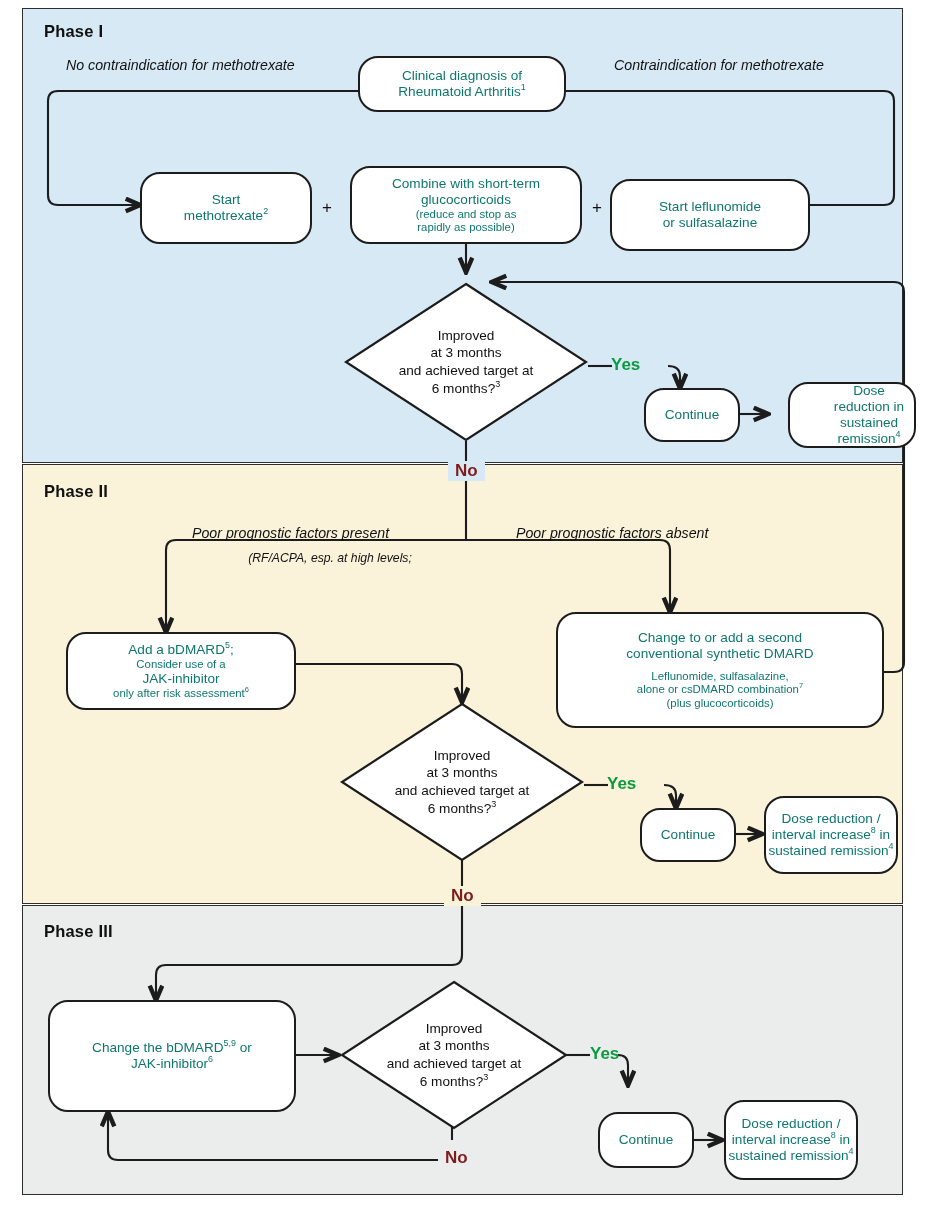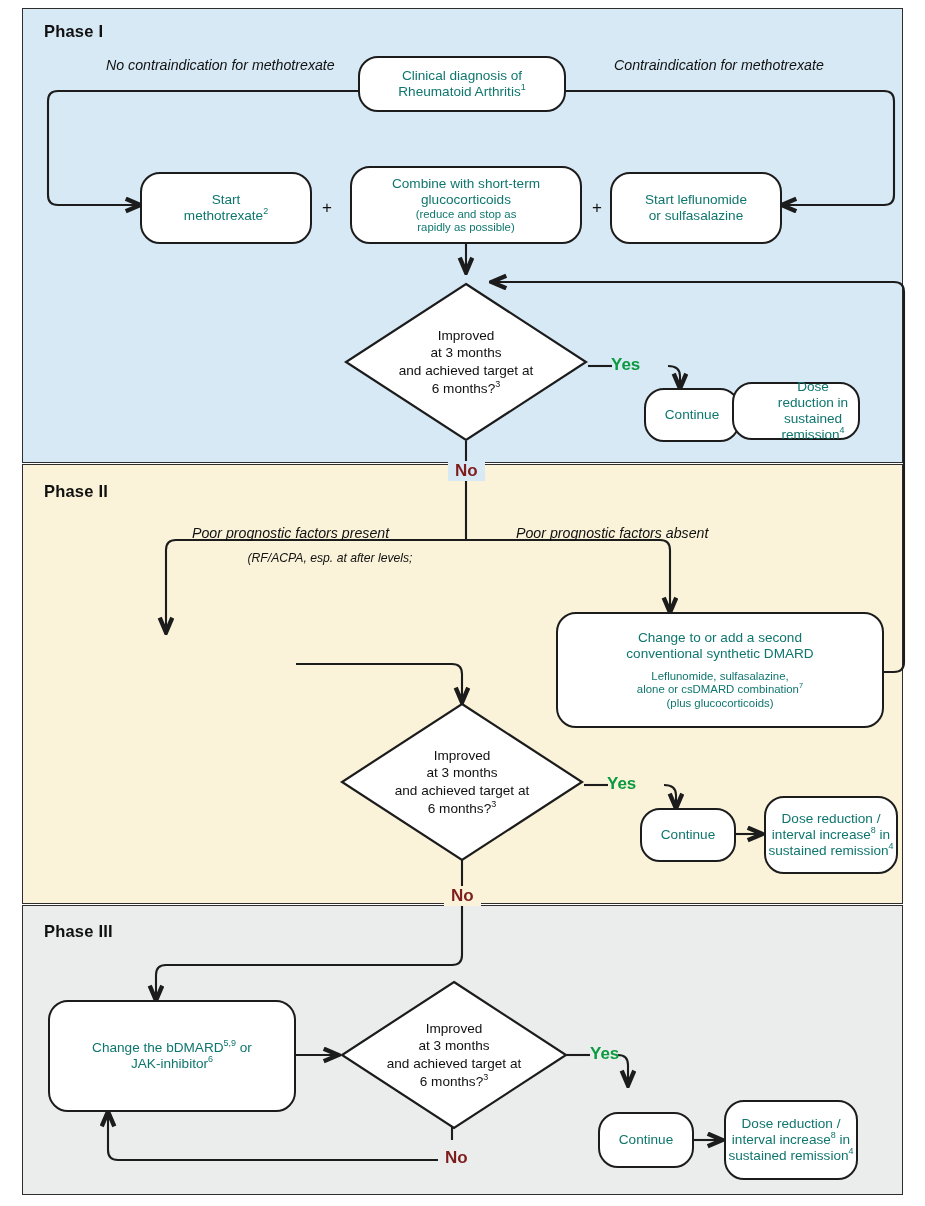--- a/index.html
+++ b/index.html
@@ -89,21 +89,21 @@
     <path d="M618,1055 Q628,1055 628,1065 L628,1085" marker-end="url(#ah)"></path>
 
     <path d="M694,1140 L722,1140" marker-end="url(#ah)"></path>
 
     <path d="M452,1096 L452,1140"></path>
     <path d="M440,1160 L118,1160 Q108,1160 108,1150 L108,1112" marker-end="url(#ah)"></path>
   </svg>
 
   <div class="phase-title" style="left:44px;top:22px;">Phase I</div>
 
-  <div class="ital big" style="left:66px;top:57px;margin-left:40px;">No contraindication for methotrexate</div>
+  <div class="ital big" style="left:66px;top:57px;">No contraindication for methotrexate</div>
   <div class="ital big" style="left:614px;top:57px;">Contraindication for methotrexate</div>
 
   <div class="node" style="left:358px;top:56px;width:208px;height:56px;">
     <div class="l1">Clinical diagnosis of</div>
     <div class="l1"><span>Rheumatoid Arthritis</span><sup>1</sup></div>
   </div>
 
   <div class="node" style="left:140px;top:172px;width:172px;height:72px;">
     <div class="l1">Start</div>
     <div class="l1"><span>methotrexate</span><sup>2</sup></div>
@@ -113,21 +113,21 @@
 
   <div class="node" style="left:350px;top:166px;width:232px;height:78px;">
     <div class="l1">Combine with short-term</div>
     <div class="l1">glucocorticoids</div>
     <div class="l2">(reduce and stop as</div>
     <div class="l2">rapidly as possible)</div>
   </div>
 
   <div class="plus" style="left:592px;top:198px;">+</div>
 
-  <div class="node" style="left:610px;top:172px;width:172px;height:72px;">
+  <div class="node" style="left:610px;top:179px;width:200px;height:72px;">
     <div class="l1">Start leflunomide</div>
     <div class="l1">or sulfasalazine</div>
   </div>
 
   <div class="diamond" style="left:344px;top:282px;width:244px;height:160px;">
     <svg width="244" height="160" viewBox="0 0 244 160">
       <polygon points="122,2 242,80 122,158 2,80" fill="#ffffff" stroke="#1c1c1c" stroke-width="2.2"></polygon>
     </svg>
     <div class="dtext">
       <div>Improved</div>
@@ -137,34 +137,40 @@
     </div>
   </div>
 
   <div class="yes" style="left:611px;top:355px;">Yes</div>
   <div class="no" style="left:448px;top:461px;background:#d7e9f5;padding:0 7px;">No</div>
 
   <div class="node" style="left:644px;top:388px;width:96px;height:54px;">
     <div class="l1">Continue</div>
   </div>
 
-  <div class="node" style="left:732px;top:382px;width:128px;height:58px;padding-left:34px;">
+  <div class="node" style="left:788px;top:382px;width:128px;height:66px;padding-left:34px;">
     <div class="l1">Dose reduction in</div>
     <div class="l1"><span>sustained remission</span><sup>4</sup></div>
   </div>
 
   <div class="phase-title" style="left:44px;top:482px;">Phase II</div>
 
   <div class="ital big" style="left:192px;top:525px;">Poor prognostic factors present</div>
   <div class="ital sm" style="left:180px;top:550px;width:300px;">
-    <div>(RF/ACPA, esp. at after levels;</div>
+    <div>(RF/ACPA, esp. at high levels;</div>
   </div>
 
   <div class="ital big" style="left:516px;top:525px;">Poor prognostic factors absent</div>
 
+  <div class="node" style="left:66px;top:632px;width:230px;height:78px;">
+    <div class="l1"><span>Add a bDMARD</span><sup>5</sup><span>;</span></div>
+    <div class="l2">Consider use of a</div>
+    <div class="l1">JAK-inhibitor</div>
+    <div class="l2"><span>only after risk assessment</span><sup>6</sup></div>
+  </div>
 
   <div class="node" style="left:556px;top:612px;width:328px;height:116px;">
     <div class="l1">Change to or add a second</div>
     <div class="l1">conventional synthetic DMARD</div>
     <div class="l2" style="margin-top:8px;">Leflunomide, sulfasalazine,</div>
     <div class="l2"><span>alone or csDMARD combination</span><sup>7</sup></div>
     <div class="l2">(plus glucocorticoids)</div>
   </div>
 
   <div class="diamond" style="left:340px;top:702px;width:244px;height:160px;">

